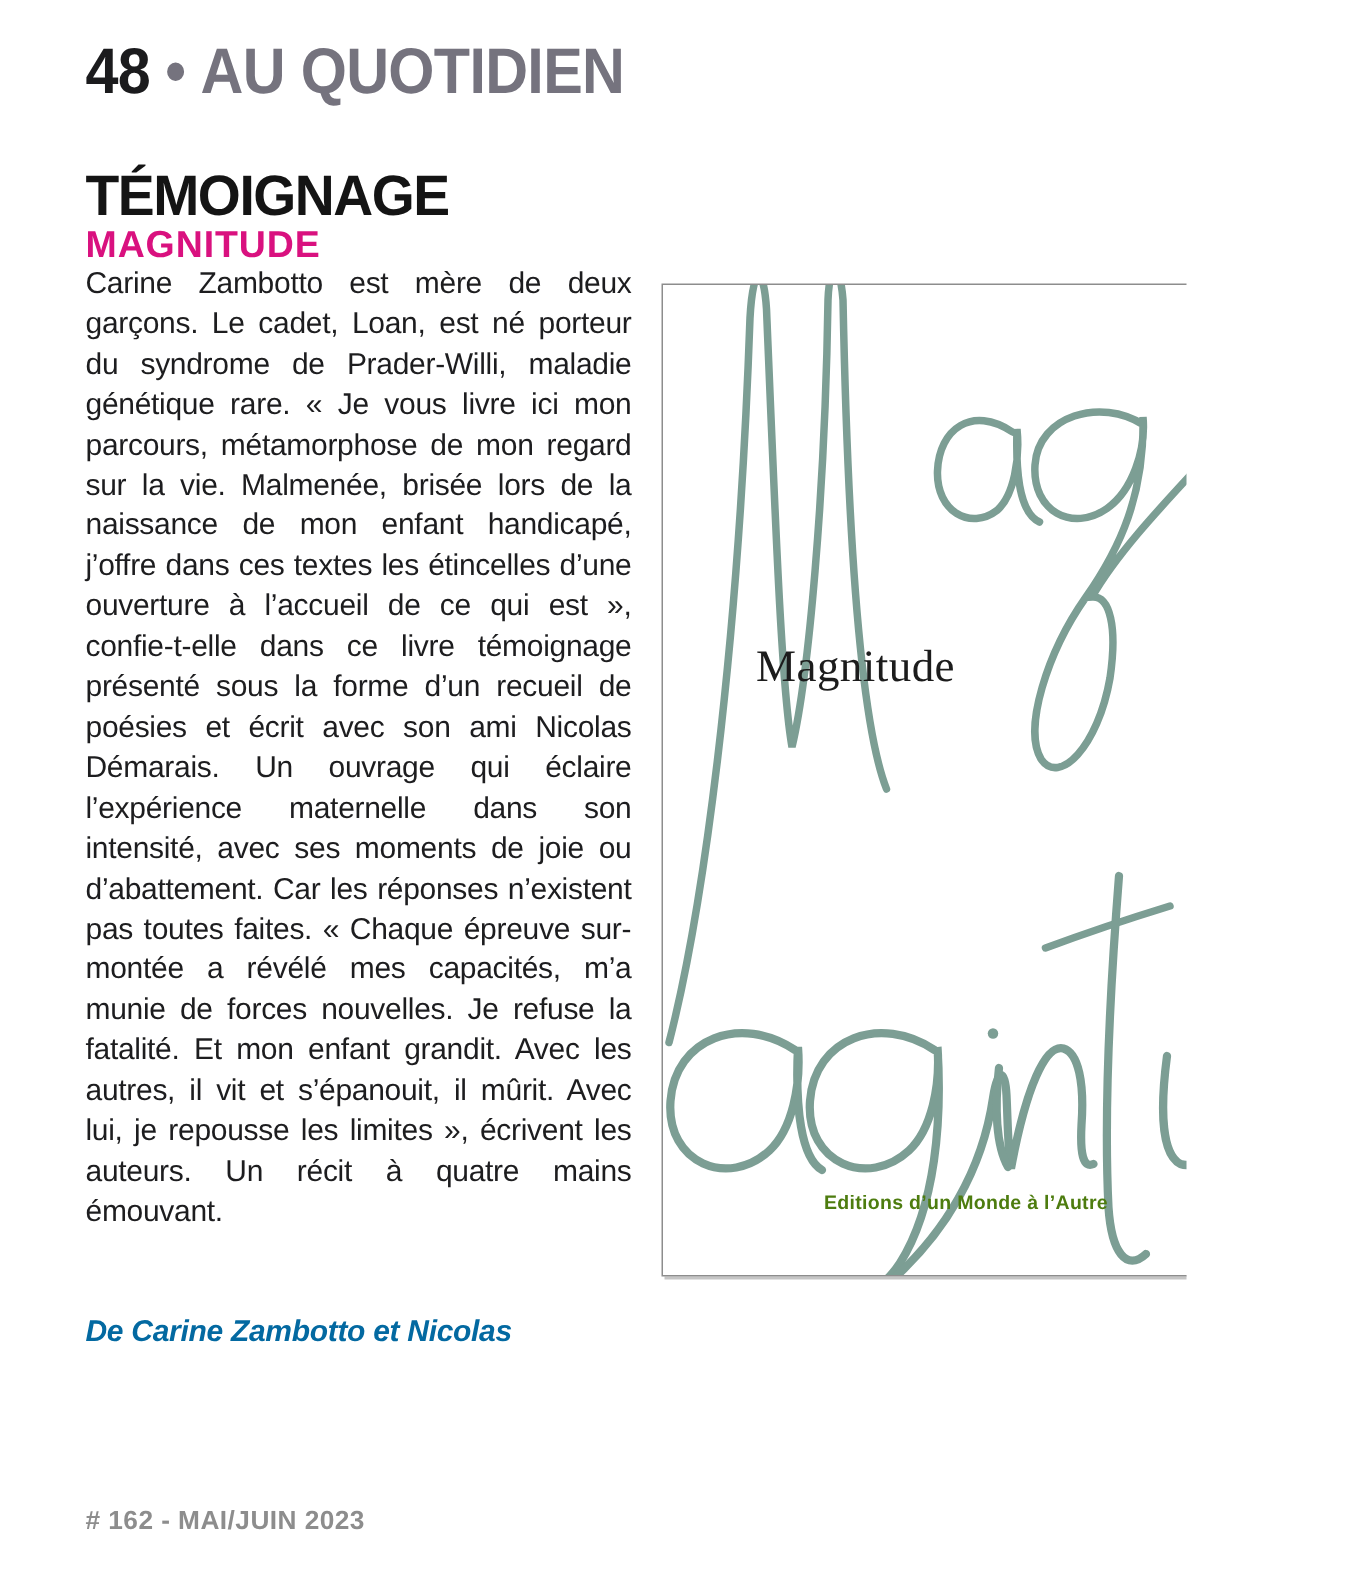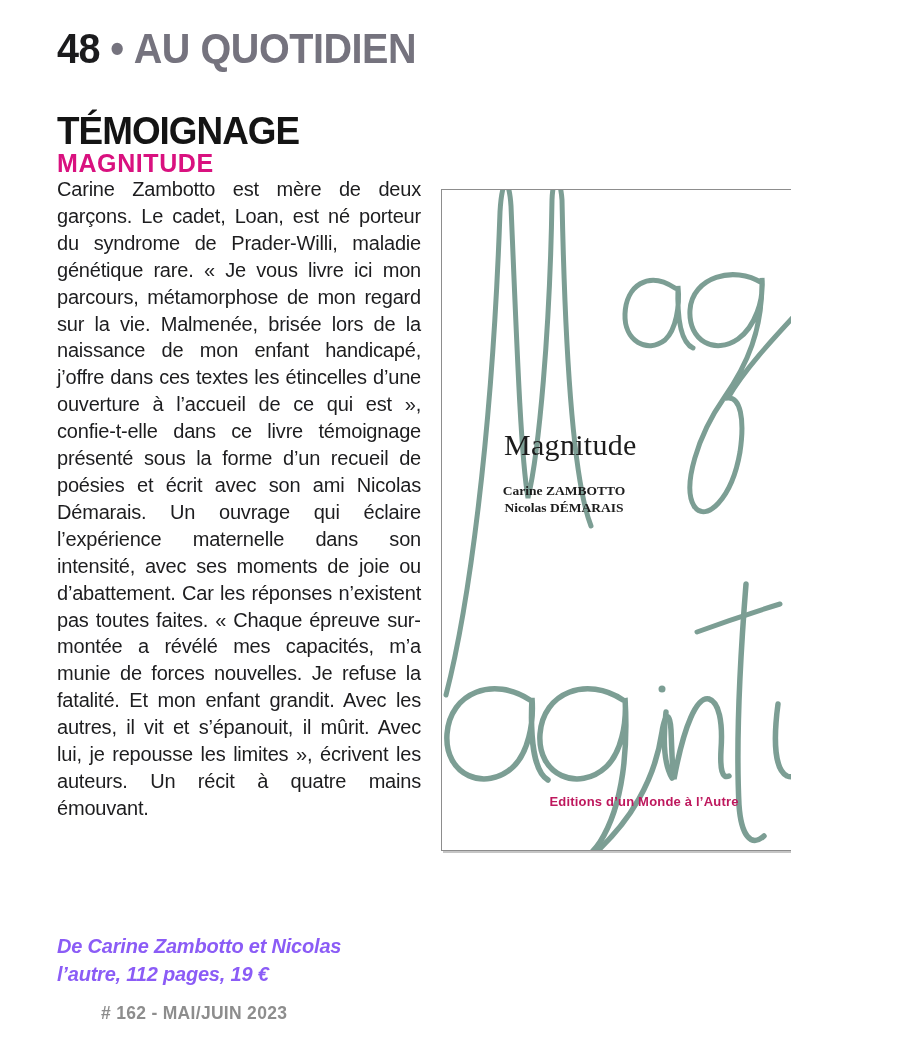--- a/index.html
+++ b/index.html
@@ -28,68 +28,67 @@
   
   .body-text{
     position:absolute;left:57px;top:176px;width:364px;margin:0;
     font-size:20px;line-height:26.9px;letter-spacing:-0.2px;
     text-align:justify;color:#1d1d1f;
   }
   .seg-regular{font-style:normal;}
   .seg-italic{}
   
   .credit{
-    position:absolute;left:57px;top:932px;width:390px;
+    position:absolute;left:57px;top:874px;width:390px;
     font-size:20px;line-height:28px;font-style:italic;font-weight:600;
-    letter-spacing:-0.2px;color:#8b5cf6;
+    letter-spacing:-0.2px;color:#0369a1;
   }
   
   .page-footer{
     position:absolute;left:57px;top:1003px;white-space:nowrap;
-    font-size:17.5px;font-weight:700;letter-spacing:0.3px;color:#8d8d8d;margin-left:44px;
+    font-size:17.5px;font-weight:700;letter-spacing:0.3px;color:#8d8d8d;
   }
   
   .cover{
     position:absolute;left:441px;top:189px;width:416px;height:660px;
     background:#ffffff;border:1px solid #8d8d8d;overflow:hidden;
     box-shadow:2px 2px 0 rgba(110,110,110,.40);
   }
   .cover svg{position:absolute;left:0;top:0;color:#7c9e94;}
   .cover svg path{fill:none;stroke:currentColor;stroke-linecap:round;}
   .cover-title{
     position:absolute;left:62px;top:238px;white-space:nowrap;
     font-family:"Liberation Serif",serif;font-size:30px;letter-spacing:0.3px;color:#1c1c1c;
   }
   .cover-authors{
     position:absolute;left:40px;top:293px;width:164px;text-align:center;
     font-family:"Liberation Serif",serif;font-size:13.5px;font-weight:700;
     line-height:16.5px;color:#1c1c1c;
   }
   .cover-publisher{
     position:absolute;left:0;top:604px;width:404px;text-align:center;
-    font-size:13px;font-weight:600;letter-spacing:0.2px;color:#be185d;
+    font-size:13px;font-weight:600;letter-spacing:0.2px;color:#4d7c0f;
   }
 </style>
 </head>
 <body>
 
 <div class="page">
 
   <div class="page-header">
     <span class="page-number">48</span><span class="header-bullet">•</span><span>AU QUOTIDIEN</span>
   </div>
 
   <div class="category">TÉMOIGNAGE</div>
   <div class="mag-title">MAGNITUDE</div>
 
   <p class="body-text"><span class="seg-regular">Carine Zambotto est mère de deux garçons. Le cadet, Loan, est né por­teur du syndrome de Prader-Willi, maladie génétique rare. « </span><span class="seg-italic">Je vous livre ici mon parcours, métamor­phose de mon regard sur la vie. Mal­menée, brisée lors de la naissance de mon enfant handicapé, j’offre dans ces textes les étincelles d’une ouverture à l’accueil de ce qui est »</span><span class="seg-regular">, confie-t-elle dans ce livre témoi­gnage présenté sous la forme d’un recueil de poésies et écrit avec son ami Nicolas Démarais. Un ouvrage qui éclaire l’expérience mater­nelle dans son intensité, avec ses moments de joie ou d’abattement. Car les réponses n’existent pas toutes faites. « </span><span class="seg-italic">Chaque épreuve sur­montée a révélé mes capacités, m’a munie de forces nouvelles. Je refuse la fatalité. Et mon enfant grandit. Avec les autres, il vit et s’épanouit, il mûrit. Avec lui, je repousse les limites »</span><span class="seg-regular">, écrivent les auteurs. Un récit à quatre mains émouvant.</span></p>
 
   <div class="credit">
       <div>De Carine Zambotto et Nicolas</div>
-      <div>l’autre, 112 pages, 19 €</div>
     </div>
 
   <div class="page-footer"># 162 - MAI/JUIN 2023</div>
 
   <div class="cover">
     <svg width="416" height="660" viewBox="0 0 416 660" role="img">
       <g aria-label="Magn">
         <path stroke-width="5" d="M 4 505 C 26 420 50 250 58 22 C 60 -14 67 -14 69 16 C 75 160 79 268 86 308 C 97 262 108 140 110 10 C 111 -16 118 -16 120 10 C 123 160 131 290 149 336"></path>
         <path stroke-width="5" d="M 233 98 C 206 80 184 96 183 124 C 182 151 205 164 223 150 C 234 140 238 116 236 96 C 235 127 238 152 251 158"></path>
         <path stroke-width="5" d="M 320 93 C 292 75 250 87 248 120 C 246 151 273 165 296 149 C 313 137 322 110 320 88 C 321 140 305 175 282 208 C 256 245 240 296 252 316 C 264 334 290 308 298 262 C 303 228 298 207 286 208 C 302 180 330 150 356 122"></path>
@@ -101,20 +100,16 @@
         <path stroke-width="5.5" d="M 152 664 C 188 632 213 590 220 542 C 223 522 228 522 229 540 C 230 562 230 577 232 589 C 242 535 255 506 267 509 C 277 512 281 532 279 560 C 278 579 280 589 287 586"></path>
         <path stroke-width="5.5" d="M 224 522 C 221 548 222 574 230 588"></path>
         <circle cx="220" cy="499" r="3.5" fill="currentColor" stroke="none"></circle>
         <path stroke-width="5.5" d="M 304 394 C 298 470 294 555 297 615 C 299 645 309 658 322 646"></path>
         <path stroke-width="5" d="M 255 442 C 282 432 312 422 338 414"></path>
         <path stroke-width="5.5" d="M 336 514 C 331 552 333 580 345 586 C 359 591 374 566 381 538 C 384 556 389 577 399 584"></path>
         <path stroke-width="5.5" d="M 404 316 C 399 420 396 510 398 560 C 399 580 405 590 416 580"></path>
       </g>
     </svg>
     <div class="cover-title">Magnitude</div>
-    <div class="cover-authors">
-        <div>Carine ZAMBOTTO</div>
-        <div>Nicolas DÉMARAIS</div>
-      </div>
     <div class="cover-publisher">Editions d’un Monde à l’Autre</div>
   </div>
 
 </div>
 
 </body></html>

